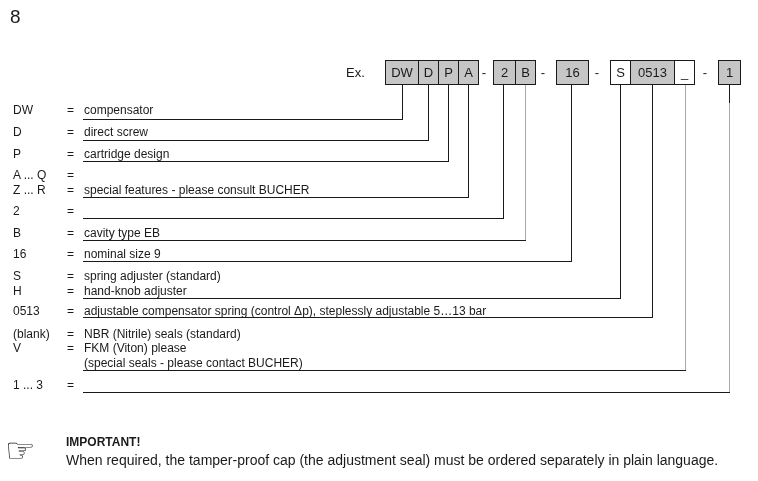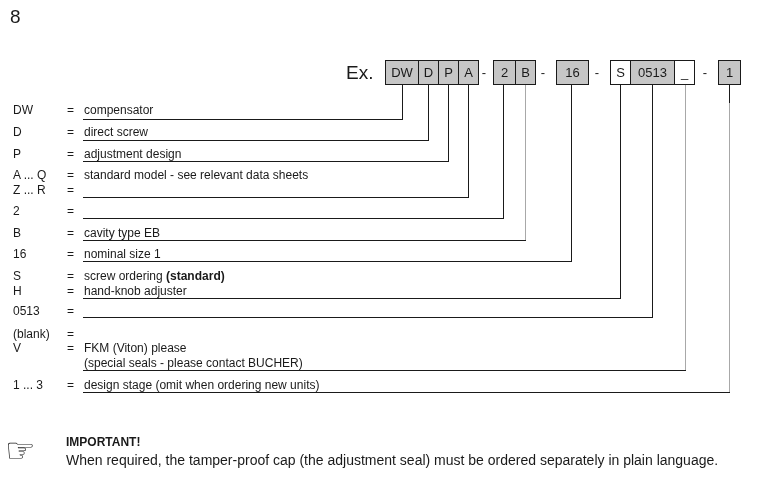--- a/index.html
+++ b/index.html
@@ -1,34 +1,34 @@
 <!DOCTYPE html>
 <html><head>
 <meta charset="utf-8">
 <style>
   html,body{margin:0;padding:0;background:#fff;}
   .page{position:relative;width:758px;height:481px;background:#ffffff;overflow:hidden;
         font-family:"Liberation Sans",sans-serif;color:#1a1a1a;}
   .title-num{position:absolute;left:10px;top:6px;font-size:19px;letter-spacing:.3px;}
   .title-txt{position:absolute;left:55px;top:6px;font-size:19px;letter-spacing:.3px;}
-  .ex-label{position:absolute;left:346px;top:60px;height:25px;line-height:25px;font-size:19px;}
+  .ex-label{position:absolute;left:346px;top:60px;height:25px;line-height:25px;font-size:13px;}
   .grp{position:absolute;top:60px;height:25px;display:flex;}
   .cell{box-sizing:border-box;height:25px;line-height:23px;text-align:center;font-size:13px;
         border:1px solid #1a1a1a;background:#c6c6c6;margin-left:-1px;}
   .cell:first-child{margin-left:0;}
   .cell.white{background:#ffffff;}
   .dash{position:absolute;top:60px;height:25px;line-height:25px;font-size:13px;width:10px;text-align:center;}
   .vl{position:absolute;top:85px;width:1px;background:#1a1a1a;}
   .vl.gy{background:#a8a8a8;}
   .ul{position:absolute;left:83px;height:1px;background:#1a1a1a;}
   .row{position:absolute;left:0;width:758px;height:15px;font-size:12px;}
   .row .code{position:absolute;left:13px;white-space:nowrap;}
   .row .eq{position:absolute;left:67px;}
   .row .desc{position:absolute;left:84px;white-space:nowrap;text-align:center;}
-  .row .b{font-weight:bold;}
+  .row .b{font-weight:normal;}
   .hand-icon{position:absolute;left:5px;top:433px;font-size:34px;line-height:1;
              font-family:"DejaVu Sans",sans-serif;}
   .note-title{position:absolute;left:66px;top:435px;font-size:12px;font-weight:bold;}
   .note-text{position:absolute;left:66px;top:452px;font-size:14px;white-space:nowrap;}
 </style>
 </head>
 <body>
 
 <div class="page">
 
@@ -93,76 +93,77 @@
       <span class="desc">compensator</span>
   </div>
   <div class="row" style="top:125px">
     <span class="code">D</span>
       <span class="eq">=</span>
       <span class="desc">direct screw</span>
   </div>
   <div class="row" style="top:147px">
     <span class="code">P</span>
       <span class="eq">=</span>
-      <span class="desc">adjustment design</span>
+      <span class="desc">cartridge design</span>
   </div>
   <div class="row" style="top:168px">
     <span class="code">A ... Q</span>
       <span class="eq">=</span>
-      <span class="desc">standard model - see relevant data sheets</span>
   </div>
   <div class="row" style="top:183px">
     <span class="code">Z ... R</span>
       <span class="eq">=</span>
+      <span class="desc">special features - please consult BUCHER</span>
   </div>
   <div class="row" style="top:204px">
     <span class="code">2</span>
       <span class="eq">=</span>
   </div>
   <div class="row" style="top:226px">
     <span class="code">B</span>
       <span class="eq">=</span>
       <span class="desc">cavity type EB</span>
   </div>
   <div class="row" style="top:247px">
     <span class="code">16</span>
       <span class="eq">=</span>
-      <span class="desc">nominal size 1</span>
+      <span class="desc">nominal size 9</span>
   </div>
   <div class="row" style="top:269px">
     <span class="code">S</span>
       <span class="eq">=</span>
-      <span class="desc"><span>screw ordering </span><span class="b">(standard)</span></span>
+      <span class="desc"><span>spring adjuster </span><span class="b">(standard)</span></span>
   </div>
   <div class="row" style="top:284px">
     <span class="code">H</span>
       <span class="eq">=</span>
       <span class="desc">hand-knob adjuster</span>
   </div>
   <div class="row" style="top:304px">
     <span class="code">0513</span>
       <span class="eq">=</span>
+      <span class="desc">adjustable compensator spring (control Δp), steplessly adjustable 5…13 bar</span>
   </div>
   <div class="row" style="top:327px">
     <span class="code">(blank)</span>
       <span class="eq">=</span>
+      <span class="desc"><span>NBR (Nitrile) seals </span><span class="b">(standard)</span></span>
   </div>
   <div class="row" style="top:341px">
     <span class="code">V</span>
       <span class="eq">=</span>
       <span class="desc">FKM (Viton) please</span>
   </div>
   <div class="row" style="top:356px">
     <span class="code"></span>
       <span class="eq"></span>
       <span class="desc">(special seals - please contact BUCHER)</span>
   </div>
   <div class="row" style="top:378px">
     <span class="code">1 ... 3</span>
       <span class="eq">=</span>
-      <span class="desc">design stage (omit when ordering new units)</span>
   </div>
 
   <span class="hand-icon">☞</span>
   <span class="note-title">IMPORTANT!</span>
   <span class="note-text">When required, the tamper-proof cap (the adjustment seal) must be ordered separately in plain language.</span>
 
 </div>
 
 </body></html>

